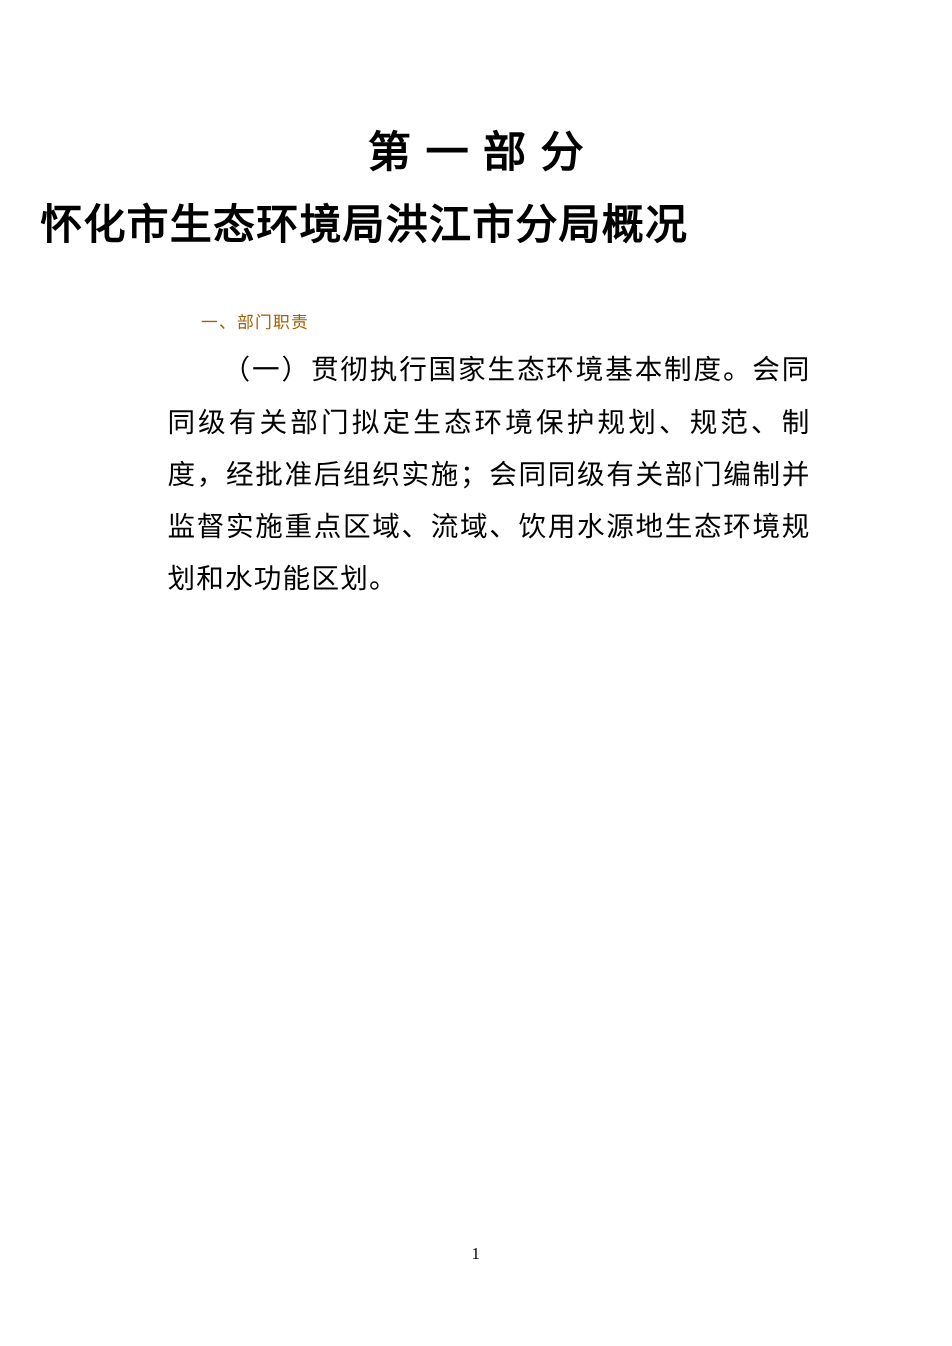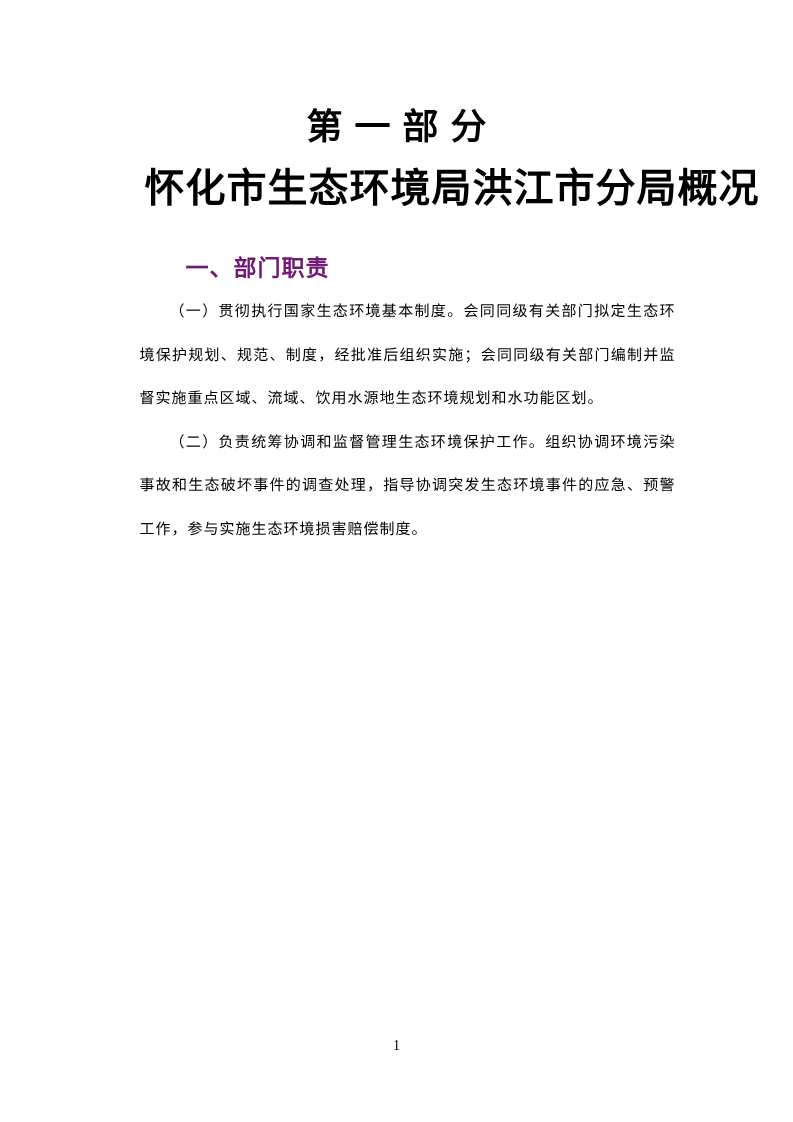--- a/index.html
+++ b/index.html
@@ -25,48 +25,48 @@
     font-weight: 700;
     font-size: 36px;
     line-height: 48px;
     letter-spacing: 12px;
     text-indent: 12px;
     color: #000000;
   }
   
   .doc-title {
     margin: 14px 0 16px 0;
-    text-align: right;
+    text-align: left;
     font-family: "Liberation Sans", sans-serif;
     font-weight: 700;
-    font-size: 40px;
+    font-size: 35px;
     line-height: 46px;
     letter-spacing: 1px;
     color: #000000;
   }
   
   .doc-body {
     padding: 0 84px 0 106px;
     margin-top: 36px;
   }
   .section-heading {
     margin: 0;
     font-family: "Liberation Sans", sans-serif;
-    font-weight: 700;
-    font-size: 23px;
+    font-weight: 400;
+    font-size: 14px;
     line-height: 42px;
     text-indent: 2em;
     letter-spacing: 1px;
-    color: #701a75;
+    color: #a16207;
   }
   .doc-body p.body-paragraph {
     margin: 0;
-    font-family: Liberation Sans, sans-serif;
+    font-family: Liberation Mono, monospace;
     font-weight: 400;
-    font-size: 15px;
+    font-size: 23px;
     line-height: 43.5px;
     letter-spacing: 1px;
     text-align: justify;
     text-justify: inter-character;
     text-indent: 2em;
     color: #000000;
   }
   .page-footer {
     position: absolute;
     top: 1036px;
@@ -87,21 +87,20 @@
   <h1 class="part-heading">第一部分</h1>
 
   <h2 class="doc-title">怀化市生态环境局洪江市分局概况</h2>
 
   <div class="doc-body">
 
     <h3 class="section-heading">一、部门职责</h3>
 
     <p class="body-paragraph">（一）贯彻执行国家生态环境基本制度。会同同级有关部门拟定生态环境保护规划、规范、制度，经批准后组织实施；会同同级有关部门编制并监督实施重点区域、流域、饮用水源地生态环境规划和水功能区划。</p>
 
-    <p class="body-paragraph">（二）负责统筹协调和监督管理生态环境保护工作。组织协调环境污染事故和生态破坏事件的调查处理，指导协调突发生态环境事件的应急、预警工作，参与实施生态环境损害赔偿制度。</p>
 
 
 
   </div>
 
   <div class="page-footer">
     <span>1</span>
   </div>
 
 </div>

